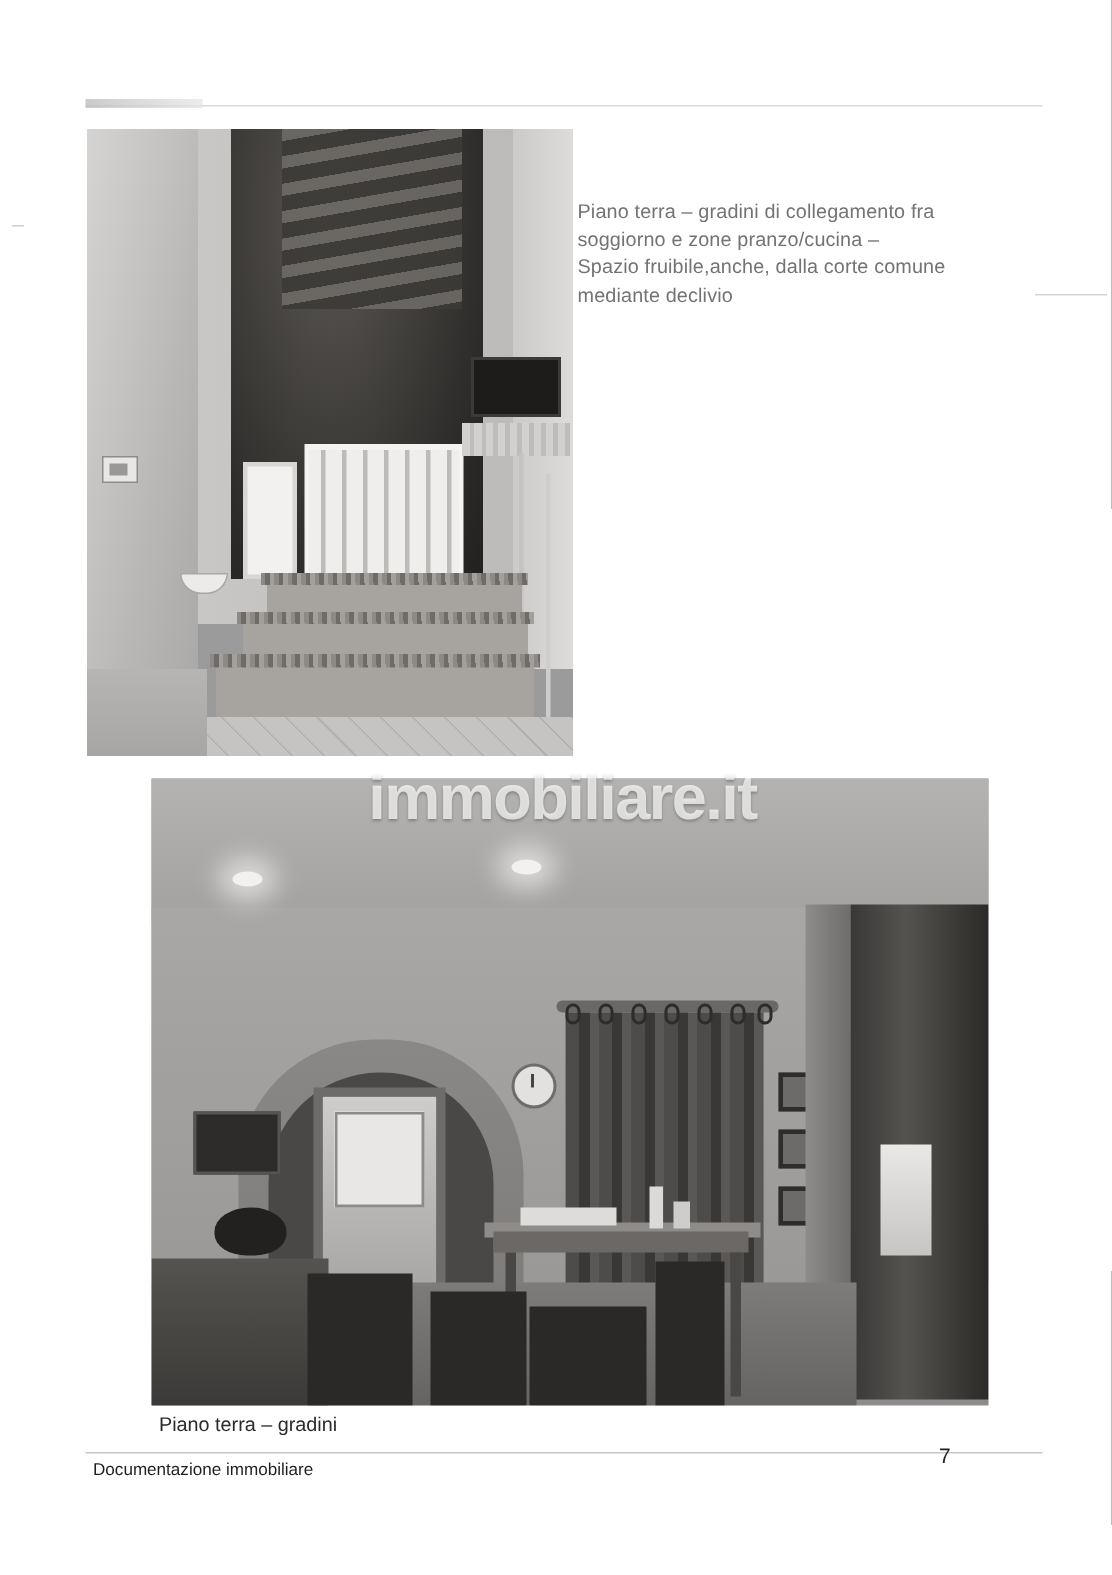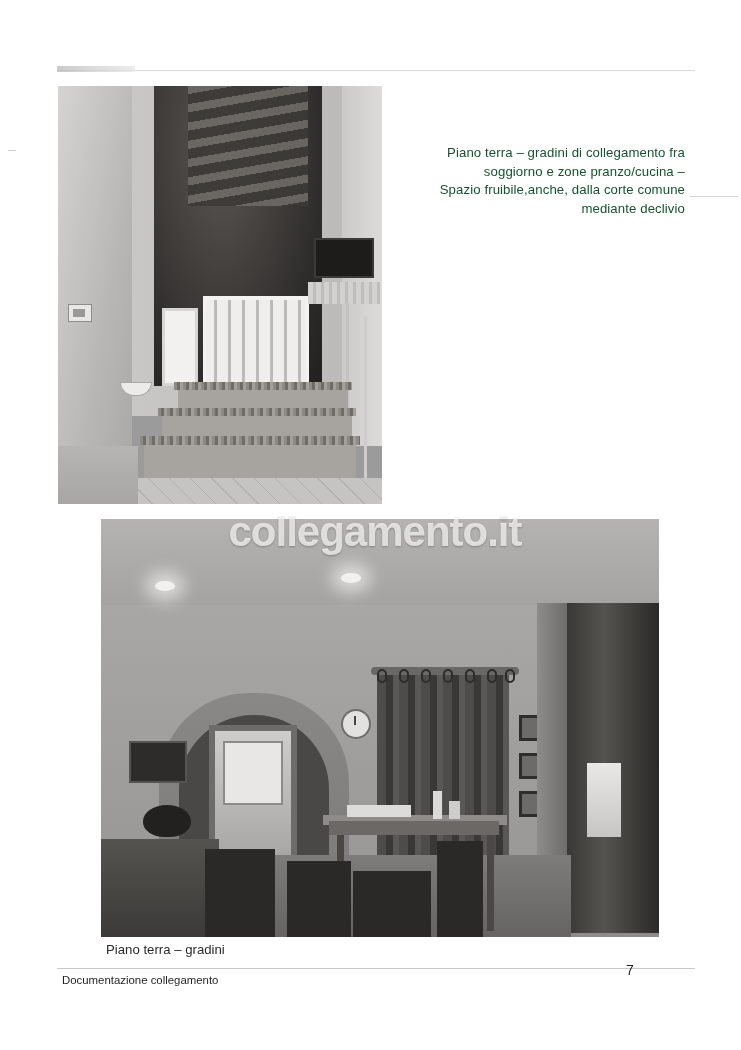--- a/index.html
+++ b/index.html
@@ -143,28 +143,27 @@
   }
   .p1-bowl {
     position:absolute; left:62px; top:296px; width:30px; height:12px;
     border-radius:0 0 14px 14px; background:#edebe9; border:1px solid #a9a7a5;
   }
 
   
   .caption1 {
     position: absolute;
     left: 385px;
-    top: 144px;
+    top: 132px;
     width: 300px;
     font-size: 13.2px;
     line-height: 18.5px;
-    color: #14532d;
+    color: #737373;
     white-space: pre-line;
     letter-spacing: .1px;
-    text-align: right;
   }
 
   
   .photo2 {
     position: absolute;
     left: 101px;
     top: 519px;
     width: 558px;
     height: 418px;
     background: #8e8c8a;
@@ -433,21 +432,21 @@
     <div class="p2-papers"></div>
     <div class="p2-bottle"></div>
     <div class="p2-glass"></div>
 
     <div class="p2-chair" style="left:104px; top:330px; width:70px; height:88px;"></div>
     <div class="p2-chair" style="left:186px; top:342px; width:64px; height:76px;"></div>
     <div class="p2-chair" style="left:252px; top:352px; width:78px; height:66px;"></div>
     <div class="p2-chair" style="left:336px; top:322px; width:46px; height:96px;"></div>
   </div>
 
-  <div class="watermark">collegamento.it</div>
+  <div class="watermark">immobiliare.it</div>
 
   <div class="caption2">Piano terra – gradini</div>
 
   <div class="footer-rule"></div>
-  <div class="footer-left">Documentazione collegamento</div>
+  <div class="footer-left">Documentazione immobiliare</div>
   <div class="footer-page">7</div>
 
 </div>
 
 </body></html>

